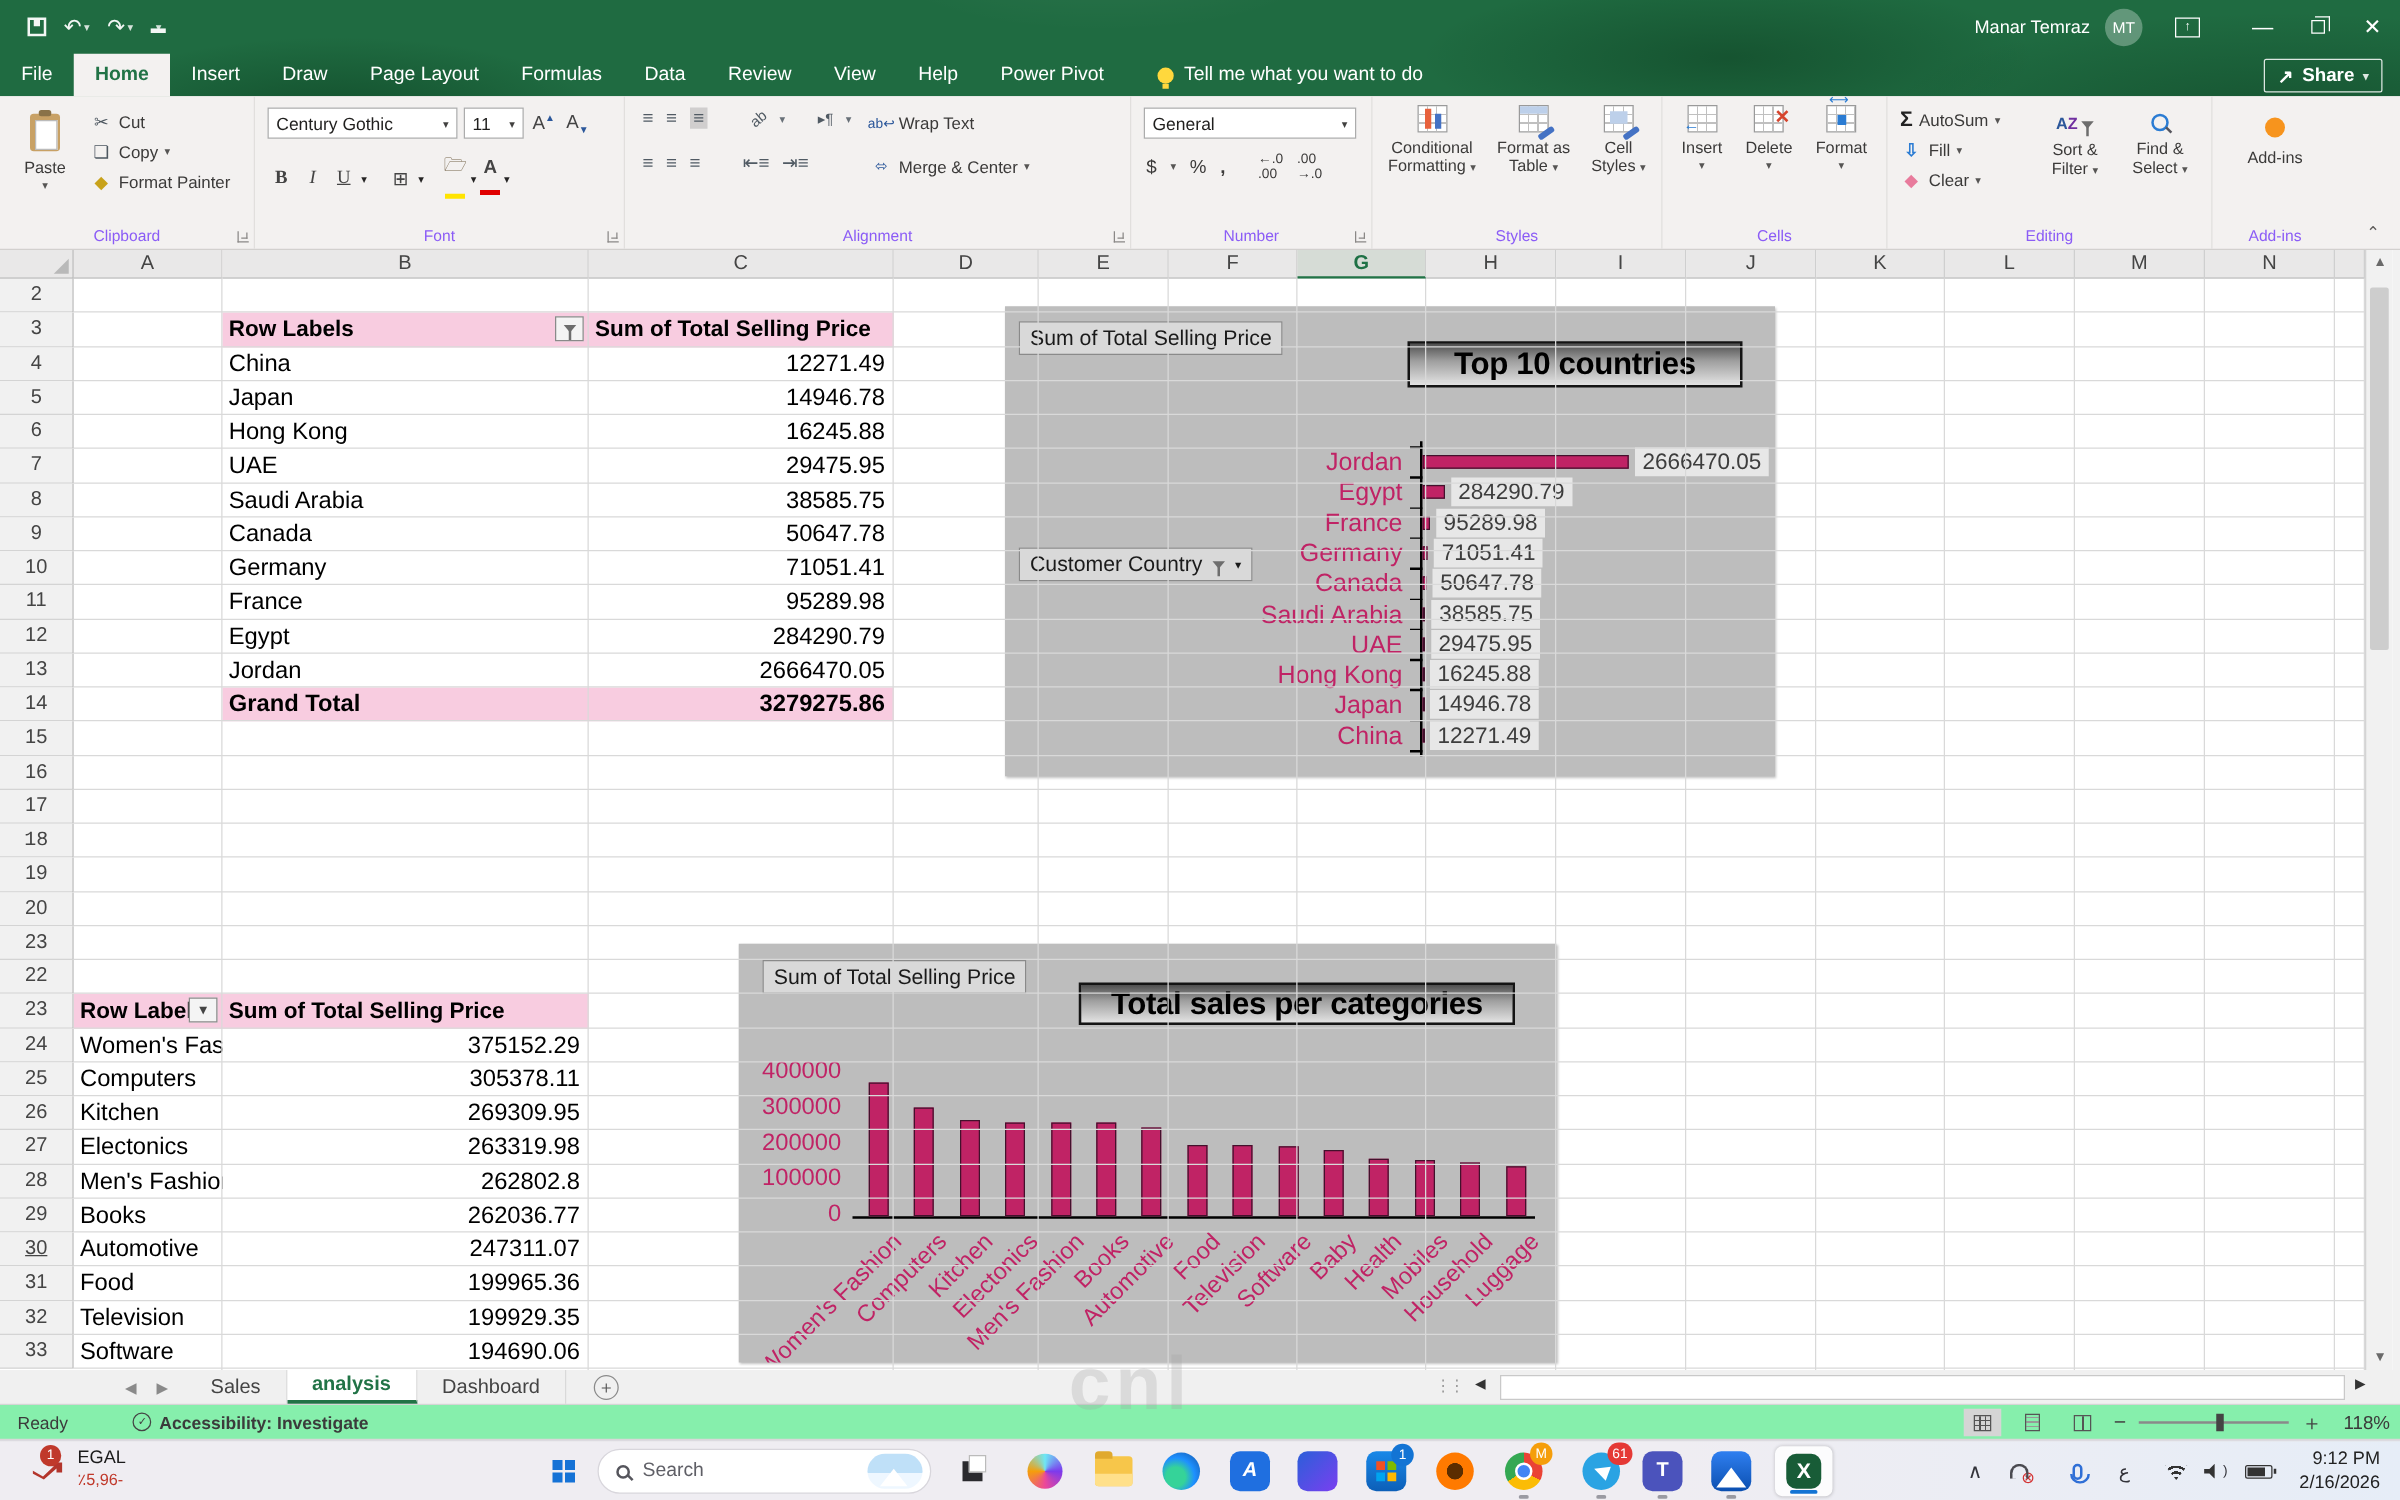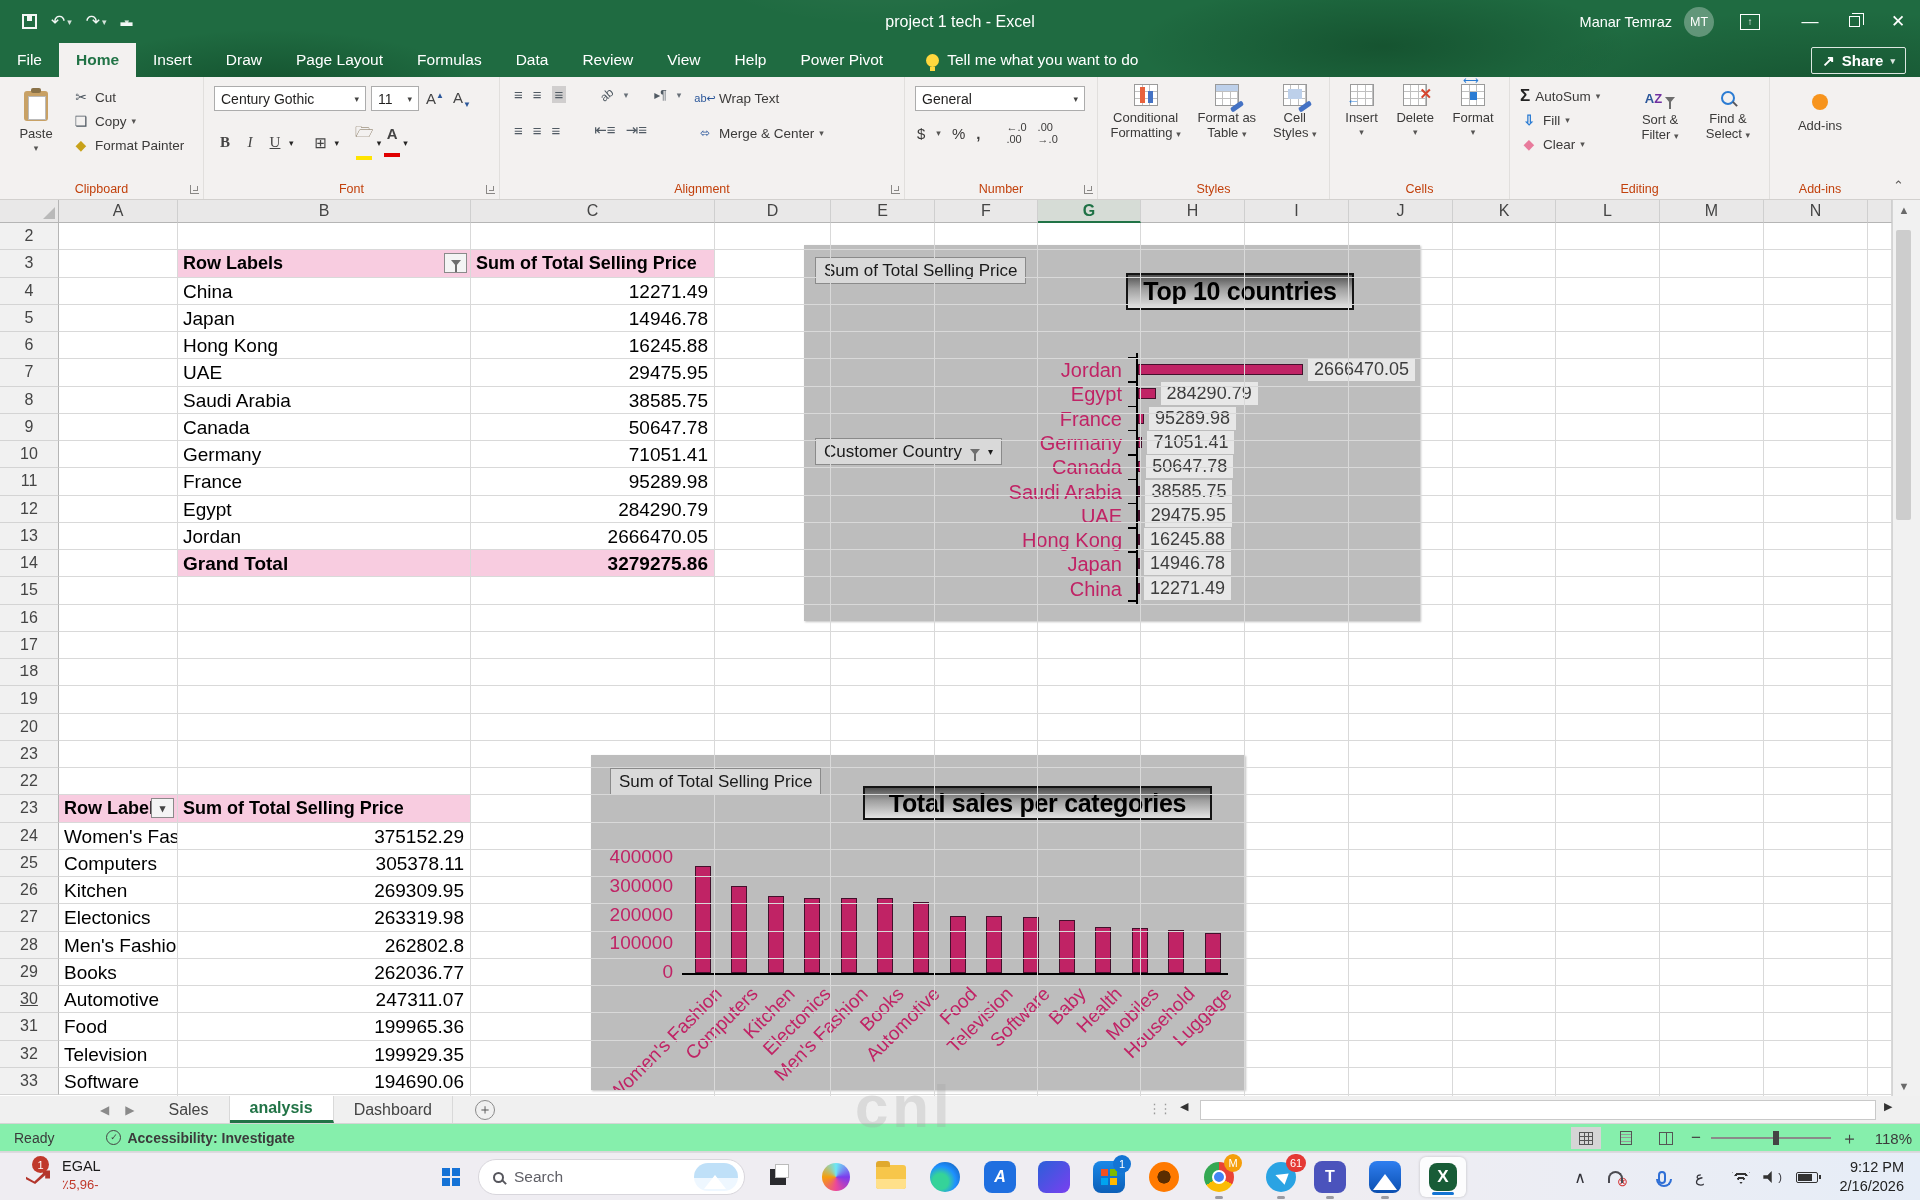--- a/index.html
+++ b/index.html
@@ -33,21 +33,21 @@
   .mtab{padding:0 17px;color:#fff;font-size:15.5px;display:flex;align-items:center;}
   .mtab.active{background:#f3f1f0;color:#217346;font-weight:bold;}
   .tellme{display:flex;align-items:center;gap:8px;color:#fff;font-size:15.5px;margin-left:26px;}
   .bulb{width:13px;height:13px;border-radius:50%;background:#ffd83d;position:relative;}
   .bulb::after{content:"";position:absolute;left:4px;bottom:-4px;width:5px;height:4px;background:#ffd83d;}
   .sharebtn{position:absolute;right:14px;top:47px;height:27px;display:flex;align-items:center;gap:7px;color:#fff;font-size:15px;font-weight:bold;border:1px solid rgba(255,255,255,.85);padding:0 10px;border-radius:2px;}
 
   
   .ribbon{position:absolute;left:0;top:77px;width:1920px;height:123px;background:#f3f1f0;border-bottom:1px solid #d2d0ce;display:flex;}
   .rgroup{position:relative;height:100%;border-right:1px solid #e1dfdd;flex:none;}
-  .rlabel{position:absolute;bottom:3px;left:0;right:0;text-align:center;font-size:12.5px;color:#c2410c;}
+  .rlabel{position:absolute;bottom:3px;left:0;right:0;text-align:center;font-size:12.5px;color:#8b5cf6;}
   .launcher{position:absolute;right:4px;bottom:5px;width:9px;height:9px;border-left:1px solid #8a8886;border-bottom:1px solid #8a8886;}
   .launcher::after{content:"";position:absolute;right:1px;top:1px;width:4px;height:4px;border-right:1.5px solid #8a8886;border-bottom:1.5px solid #8a8886;}
   .rbig{display:flex;flex-direction:column;align-items:center;justify-content:flex-start;color:#3b3a39;font-size:13px;line-height:15px;text-align:center;padding-top:7px;}
   .rsmall{display:flex;align-items:center;gap:5px;color:#3b3a39;font-size:13.5px;height:24px;}
   .ricon{display:inline-flex;align-items:center;justify-content:center;width:18px;color:#4d5760;font-size:14px;}
   .clipboard-icon{width:24px;height:30px;background:#c8a165;border-radius:3px;position:relative;}
   .clipboard-icon::before{content:"";position:absolute;left:4px;top:5px;width:16px;height:22px;background:#fff;border:1px solid #bbb;}
   .clipboard-icon::after{content:"";position:absolute;left:7px;top:-3px;width:10px;height:5px;background:#8a7248;border-radius:2px;}
   .selbox{height:25px;background:#fff;border:1px solid #acacac;font-size:14px;color:#201f1e;display:flex;align-items:center;padding:0 6px;justify-content:space-between;}
   .fmtglyph{font-size:15px;color:#444;width:22px;text-align:center;}
@@ -161,21 +161,20 @@
         <span class="qitem">
             <span class="saveicon"></span>
           </span>
         <span class="qitem">↶<span class="caret">▾</span></span>
         <span class="qitem dim">↷<span class="caret">▾</span></span>
         <span class="qitem">
             <span style="font-size:12px">▬<br></span>
             <span class="caret" style="margin-left:-10px">▾</span>
           </span>
       </div>
-      <div class="wintitle">project 1 tech  -  Excel</div>
       <div class="tb-right">
         <span class="username">Manar Temraz</span>
         <span class="avatar">MT</span>
         <span class="ribopts">↑</span>
         <span class="winctl">—</span>
         <span class="winctl">
             <span class="restore"></span>
           </span>
         <span class="winctl">✕</span>
       </div>
@@ -554,21 +553,21 @@
             <div class="pcell" style="width: 119px;">Television</div>
             <div class="pcell pval" style="width: 293px;">199929.35</div>
           </div>
           <div class="prow">
             <div class="pcell" style="width: 119px;">Software</div>
             <div class="pcell pval" style="width: 293px;">194690.06</div>
           </div>
         </div>
       <div class="chart" id="chart1" style="left:745px;top:22px;width:616px;height:376px">
           <div class="c-btn" style="left: 11px; top: 12px; height: 27px;">Sum of Total Selling Price</div>
-          <div class="c-title" style="left: 322px; top: 28px; width: 228px; height: 37px;">Top 10 countries</div>
+          <div class="c-title" style="left: 322px; top: 28px; width: 268px; height: 37px;">Top 10 countries</div>
           <div class="c-btn" style="left: 11px; top: 193px; height: 27px;">Customer Country<div class="funnel"></div><span style="font-size: 10px;">▾</span></div>
           <div class="ctick" style="left: 332px; top: 108px; width: 2px; height: 252px;"></div>
           <div class="ctick" style="left: 324px; top: 112px; width: 10px; height: 1.5px;"></div>
           <div class="ctick" style="left: 324px; top: 136.3px; width: 10px; height: 1.5px;"></div>
           <div class="ctick" style="left: 324px; top: 160.6px; width: 10px; height: 1.5px;"></div>
           <div class="ctick" style="left: 324px; top: 184.9px; width: 10px; height: 1.5px;"></div>
           <div class="ctick" style="left: 324px; top: 209.2px; width: 10px; height: 1.5px;"></div>
           <div class="ctick" style="left: 324px; top: 233.5px; width: 10px; height: 1.5px;"></div>
           <div class="ctick" style="left: 324px; top: 257.8px; width: 10px; height: 1.5px;"></div>
           <div class="ctick" style="left: 324px; top: 282.1px; width: 10px; height: 1.5px;"></div>

